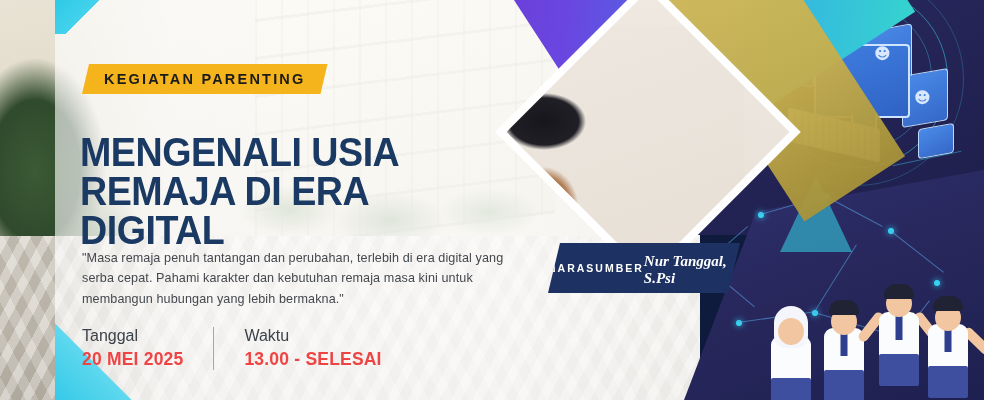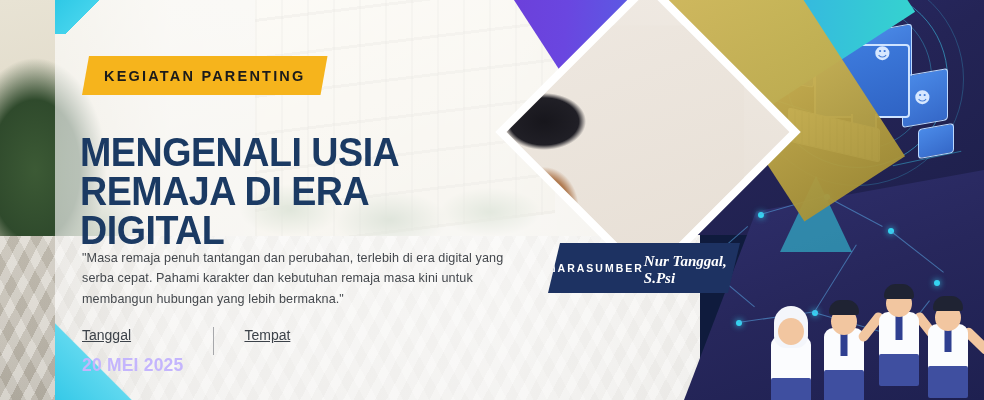--- a/index.html
+++ b/index.html
@@ -165,21 +165,21 @@
   
   .content{ position:absolute; left:0; top:0; width:984px; height:400px; }
 
   .school{
     position:absolute; left:78px; top:27px;
     font-size:22px; font-weight:bold; letter-spacing:4.5px; color:#16181c;
     font-family:"Liberation Sans", sans-serif;
   }
 
   .badge{
-    position:absolute; left:82px; top:56px; height:39px; padding:0 22px;
+    position:absolute; left:82px; top:64px; height:30px; padding:0 22px;
     display:flex; align-items:center; background:#F6B41C;
     clip-path:polygon(7px 0, 100% 0, calc(100% - 7px) 100%, 0 100%);
   }
   .badge span{ font-size:14.5px; font-weight:bold; letter-spacing:2.2px; color:#1b1b1b; }
 
   .title{
     position:absolute; left:80px; top:133px; width:470px;
     font-family:"Liberation Sans Narrow","Liberation Sans",sans-serif;
     font-size:40px; line-height:.98; font-weight:bold; letter-spacing:-.5px;
     color:#1B3A63; transform:scaleX(.94); transform-origin:left center;
@@ -187,24 +187,24 @@
   .title .l2{ display:block; }
 
   .quote{
     position:absolute; left:82px; top:248px; width:425px;
     font-size:12.6px; line-height:1.62; color:#44484d; letter-spacing:.1px;
   }
 
   .infobar{ position:absolute; left:82px; top:327px; display:flex; align-items:flex-start; }
   .infoblk{ padding-right:30px; }
   .infoblk + .infoblk{ padding-left:30px; border-left:1px solid rgba(70,75,85,.45); }
-  .info-k{ font-size:14px; color:#3c4249; margin-bottom:12px;text-decoration:underline; }
+  .info-k{ font-size:16px; color:#3c4249; margin-bottom:4px; }
   .info-v{
     font-family:"Liberation Sans Narrow","Liberation Sans",sans-serif;
-    font-size:17.5px; font-weight:bold; color:#c4b5fd; letter-spacing:.2px;
+    font-size:17.5px; font-weight:bold; color:#ef4444; letter-spacing:.2px;
   }
 
   
   .diamond{
     position:absolute; left:540px; top:24px; width:216px; height:216px;
     transform:rotate(45deg); background:#ffffff; padding:8px; overflow:hidden;
   }
   .diamond-inner{
     width:100%; height:100%; overflow:hidden;
     background:linear-gradient(145deg,#efe9e2 0%,#e6ded4 100%);
@@ -350,21 +350,24 @@
     </div>
 
     <div class="quote">"Masa remaja penuh tantangan dan perubahan, terlebih di era digital yang serba cepat. Pahami karakter dan kebutuhan remaja masa kini untuk membangun hubungan yang lebih bermakna."</div>
 
     <div class="infobar">
       <div class="infoblk">
         <div class="info-k">Tanggal</div>
         <div class="info-v">20 MEI 2025</div>
       </div>
       <div class="infoblk">
-        <div class="info-k">Tempat</div>
+        <div class="info-k">Waktu</div>
+        <div class="info-v">13.00 - SELESAI</div>
+      </div>
+      <div class="infoblk">
       </div>
     </div>
 
     <div class="speaker">
       <div class="sk">NARASUMBER</div>
       <div class="sv">Nur Tanggal, S.Psi</div>
     </div>
 
   </div>
 </div>

